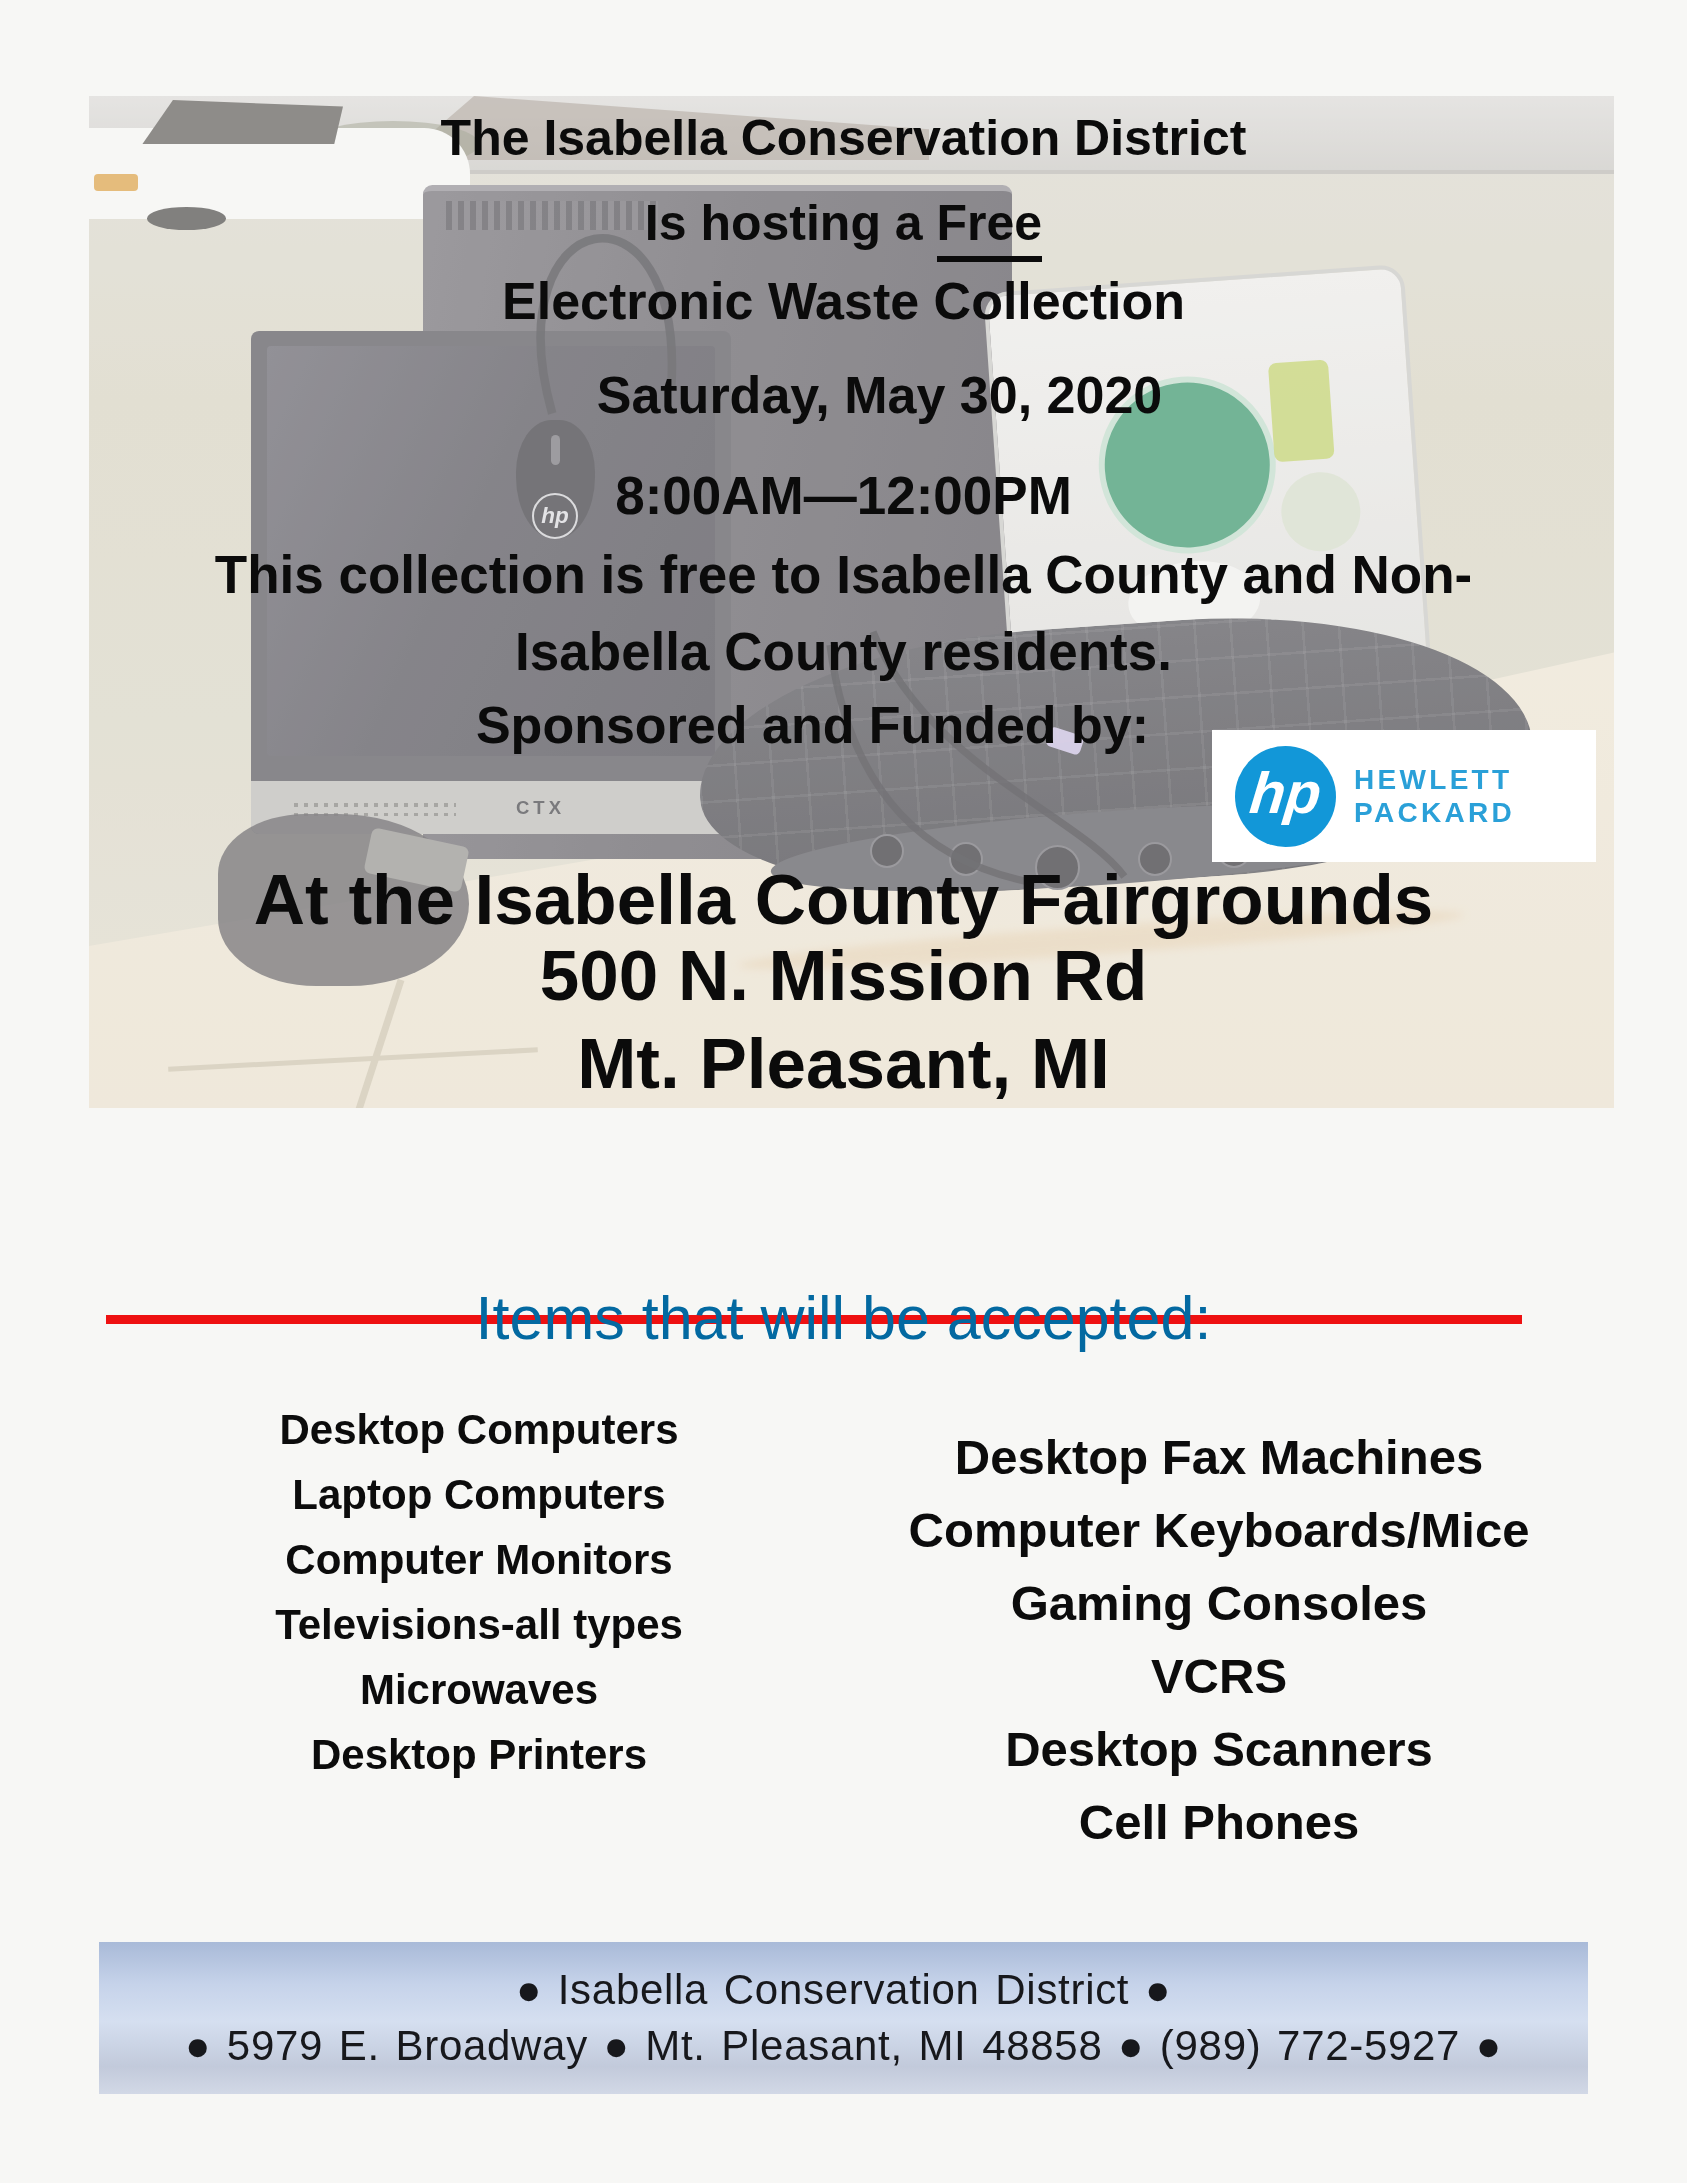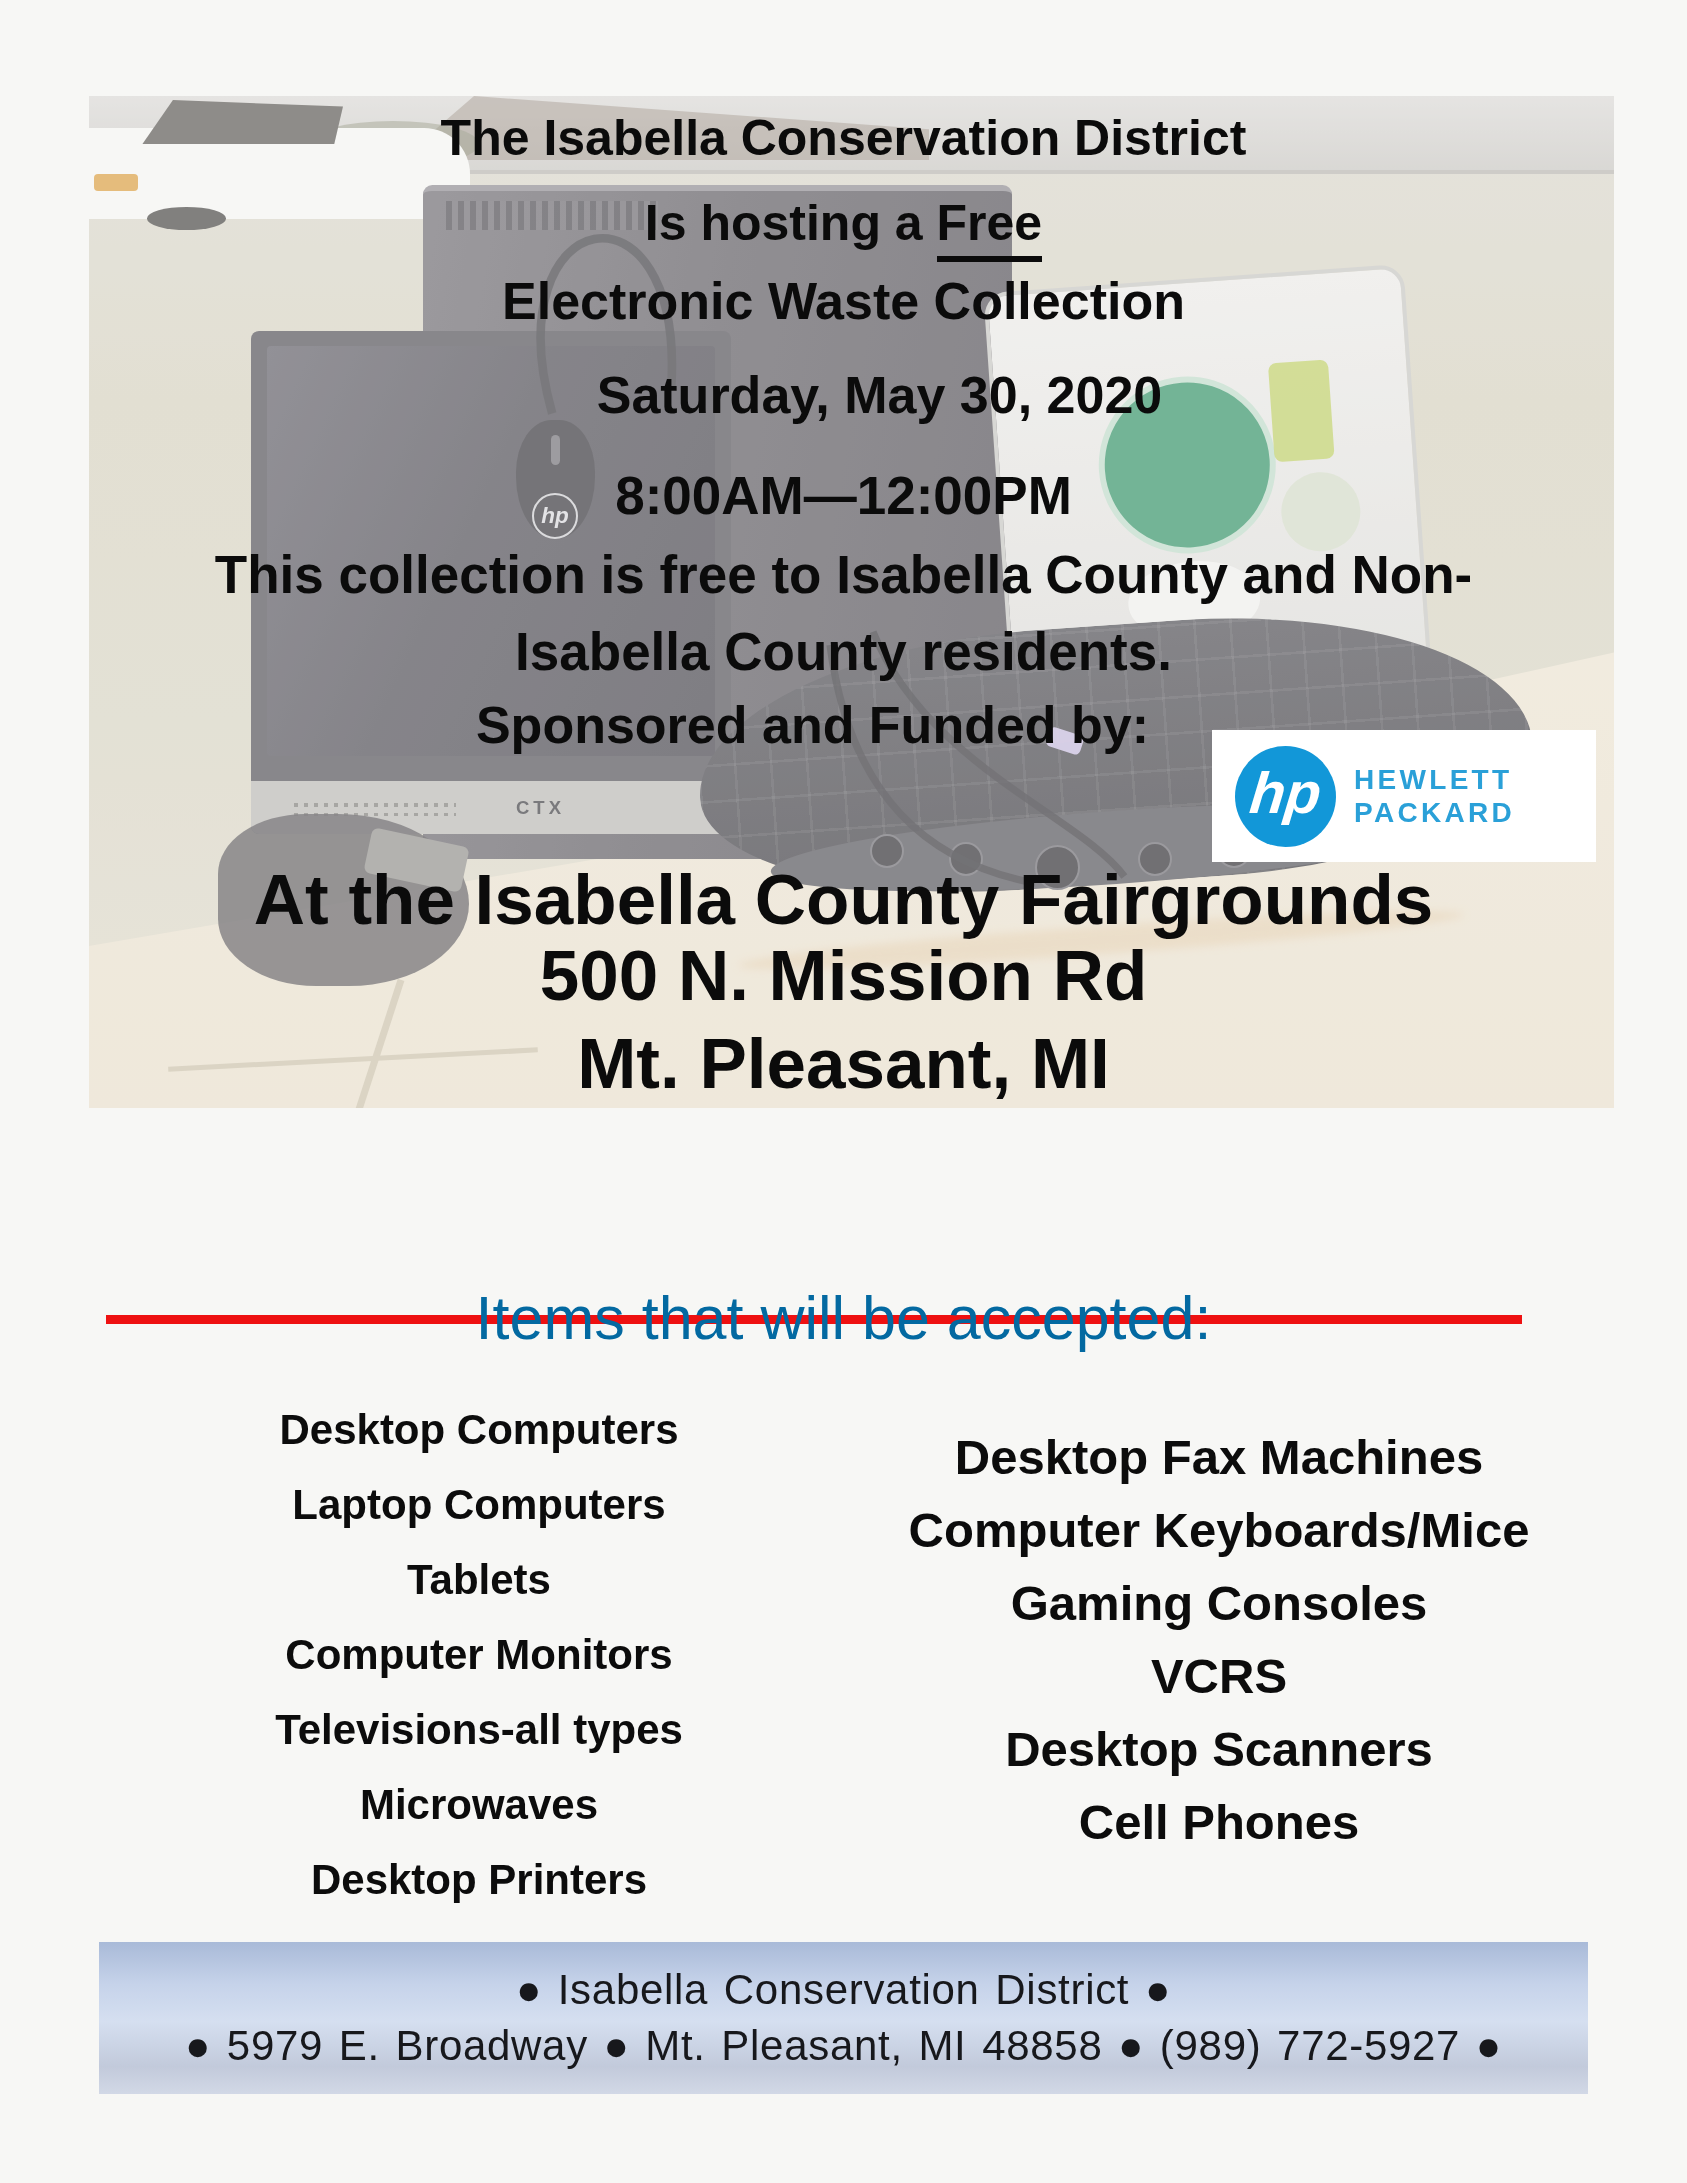--- a/index.html
+++ b/index.html
@@ -104,21 +104,21 @@
     display:flex;align-items:center;justify-content:center;flex:0 0 auto;}
   .hp-mono{color:#ffffff;font-style:italic;font-weight:bold;font-size:58px;line-height:1;
     transform:skewX(-6deg) translateY(-2.6px);}
   .hp-words{margin-left:18.5px;color:#2aa0d8;font-weight:bold;font-size:28px;letter-spacing:3.3px;
     line-height:1.18;}
   
   .accepted-heading{position:absolute;top:1246px;left:0;width:100%;text-align:center;
     font-size:61px;font-weight:400;color:#0369a1;line-height:1;z-index:2;margin-top:42px;}
   .accepted-rule{position:absolute;top:1315px;left:106px;width:1416px;height:9.3px;background:#ee1111;}
   .col{position:absolute;display:flex;flex-direction:column;text-align:center;font-weight:bold;color:#0c0c0c;}
-  .col-left{top:1409px;left:82px;width:794px;font-size:42px;gap:33px;line-height:1;}
+  .col-left{top:1409px;left:82px;width:794px;font-size:42px;gap:23px;line-height:1;}
   .col-right{top:1433px;left:822px;width:794px;font-size:49px;gap:24px;line-height:1;}
   
   .footer-bar{position:absolute;left:99px;top:1942px;width:1489px;height:152px;
     background:linear-gradient(180deg,#a9bad8 0%,#c6d3ea 28%,#d5dff0 52%,#c2cadb 82%,#d2d8e6 100%);
     display:flex;flex-direction:column;justify-content:center;align-items:center;gap:13.2px;
     z-index:2;}
   .footer-line{font-size:42px;line-height:1;color:#17181c;letter-spacing:0.7px;word-spacing:3.3px;
     font-weight:400;white-space:nowrap;}
 </style>
 </head>
@@ -194,21 +194,20 @@
     <div>HEWLETT</div>
     <div>PACKARD</div>
   </div>
 </div>
 
 <div class="accepted-heading">Items that will be accepted:</div>
 <div class="accepted-rule"></div>
 <div class="col col-left">
     <div class="accepted-item">Desktop Computers</div>
     <div class="accepted-item">Laptop Computers</div>
-    <div class="accepted-item">Tablets</div>
     <div class="accepted-item">Computer Monitors</div>
     <div class="accepted-item">Televisions-all types</div>
     <div class="accepted-item">Microwaves</div>
     <div class="accepted-item">Desktop Printers</div>
   </div>
 <div class="col col-right">
     <div class="accepted-item">Desktop Fax Machines</div>
     <div class="accepted-item">Computer Keyboards/Mice</div>
     <div class="accepted-item">Gaming Consoles</div>
     <div class="accepted-item">VCRS</div>

